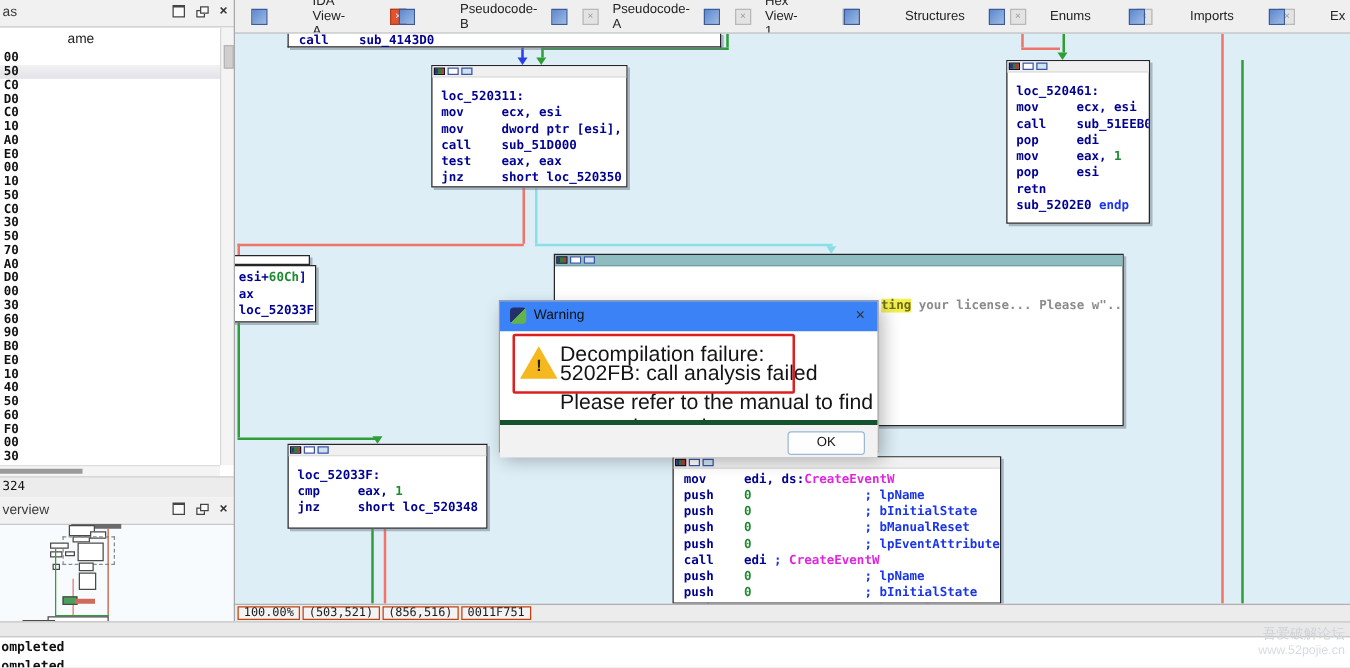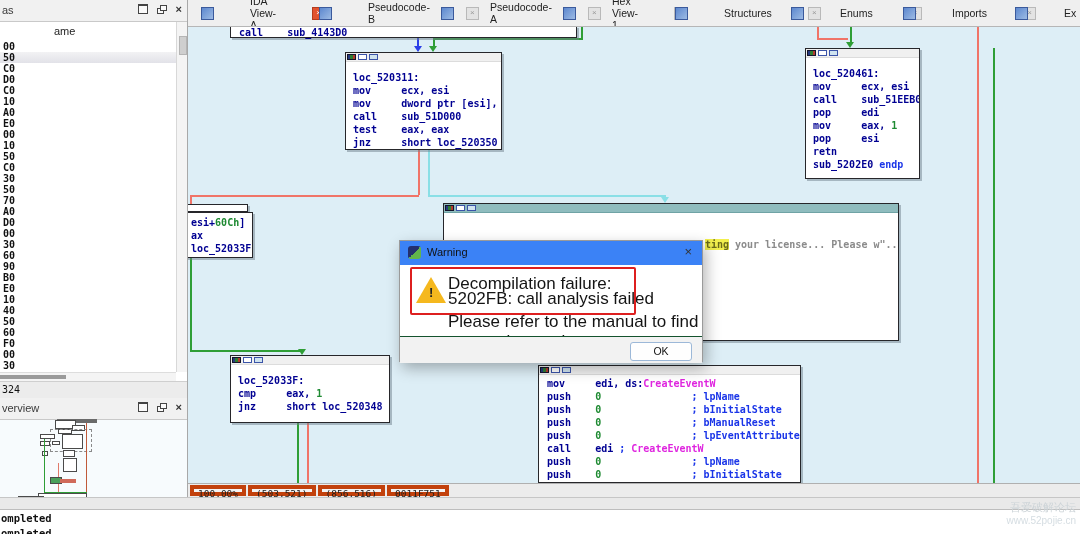--- a/index.html
+++ b/index.html
@@ -68,21 +68,21 @@
   #bb-ce .body{padding:2px 0 0 8px;}
   
   .ed{position:absolute;}
   .ev{width:1.5px;} .eh{height:1.5px;}
   .g{background:#2f9e36}.r{background:#f07468}.b{background:#2b3fe8}.cy{background:#8adfe6}
   .ar{position:absolute;width:0;height:0;border-left:4px solid transparent;border-right:4px solid transparent;border-top:6px solid #000;}
   .ar-g{border-top-color:#2f9e36}.ar-b{border-top-color:#2b3fe8}.ar-cy{border-top-color:#8adfe6}
   
   #statusbar{position:absolute;left:188px;top:483px;width:892px;height:14px;background:#ececec;
       border-top:1px solid #b0b0b0;display:flex;gap:2px;padding:1px 2px;box-sizing:border-box;}
-  .seg{border:4px solid #c2410c;background:#f3f3f3;font:9.5px "DejaVu Sans Mono",monospace;
+  .seg{border:1px solid #c2410c;background:#f3f3f3;font:9.5px "DejaVu Sans Mono",monospace;
       color:#1c1c1c;line-height:10px;padding:0 4px;white-space:nowrap;}
   #bottomstrip{position:absolute;left:0;top:497px;width:1080px;height:13px;background:#e9e9e9;
       border-top:1px solid #c6c6c6;border-bottom:1px solid #bdbdbd;box-sizing:border-box;}
   #output{position:absolute;left:0;top:510px;width:1080px;height:24px;background:#fff;overflow:hidden;}
   .outline1{position:absolute;left:1px;top:2px;font:bold 10.5px "DejaVu Sans Mono",monospace;color:#111;}
   .outline2{position:absolute;left:1px;top:17px;font:bold 10.5px "DejaVu Sans Mono",monospace;color:#111;}
   #watermark{position:absolute;right:4px;top:500px;text-align:right;color:#cdd4d8;line-height:14px;}
   #wm1{font-size:11px;} #wm2{font-size:10px;color:#d5dde2;}
   
   #dialog{position:absolute;left:399px;top:240px;width:304px;height:122px;background:#fff;
@@ -92,21 +92,21 @@
       background:linear-gradient(135deg,#24306e 50%,#62b44a 50%);}
   #dlg-name{position:absolute;left:27px;top:5px;font-size:11px;color:#111;}
   #dlg-close{position:absolute;right:10px;top:3px;font-size:13px;color:#333;}
   #dlg-tri{position:absolute;left:16px;top:36px;width:0;height:0;
       border-left:15px solid transparent;border-right:15px solid transparent;border-bottom:26px solid #f5b81e;}
   #dlg-bang{position:absolute;left:29px;top:44px;font-weight:bold;font-size:13px;color:#222;}
   .dlg-line{position:absolute;left:48px;font-size:17px;color:#141414;}
   #dlg-l1{top:33px;} #dlg-l2{top:48px;} #dlg-hint{top:71px;}
   #dlg-redbox{position:absolute;left:10px;top:26px;width:222px;height:44px;
       border:2px solid #dd1f1f;border-radius:2px;}
-  #dlg-footer{position:absolute;left:0;top:95px;width:100%;height:26px;background:#f2f2f2;border-top:1px solid #14532d;}
+  #dlg-footer{position:absolute;left:0;top:95px;width:100%;height:26px;background:#f2f2f2;border-top:4px solid #14532d;}
   #dlg-ok{position:absolute;right:10px;top:5px;width:60px;height:17px;background:#fefefe;
       border:1px solid #9cb8d8;border-radius:3px;font-size:10.5px;color:#111;text-align:center;line-height:16px;}
 </style>
 </head>
 <body>
 
 <div id="app">
 
   <div id="names-panel">
     <div class="panel-title" style="top:0;">

